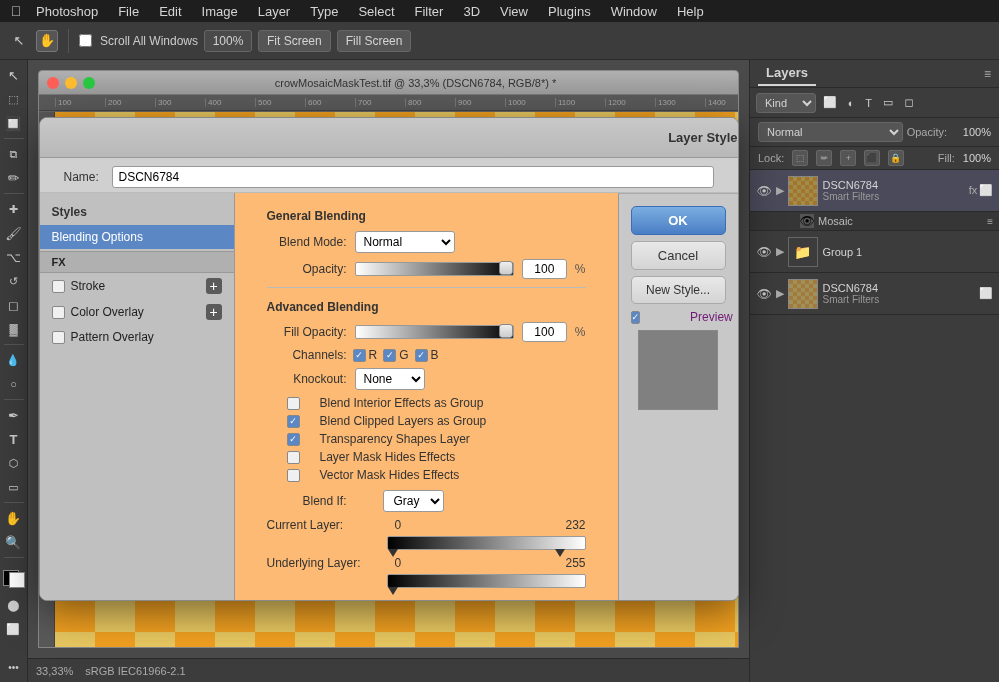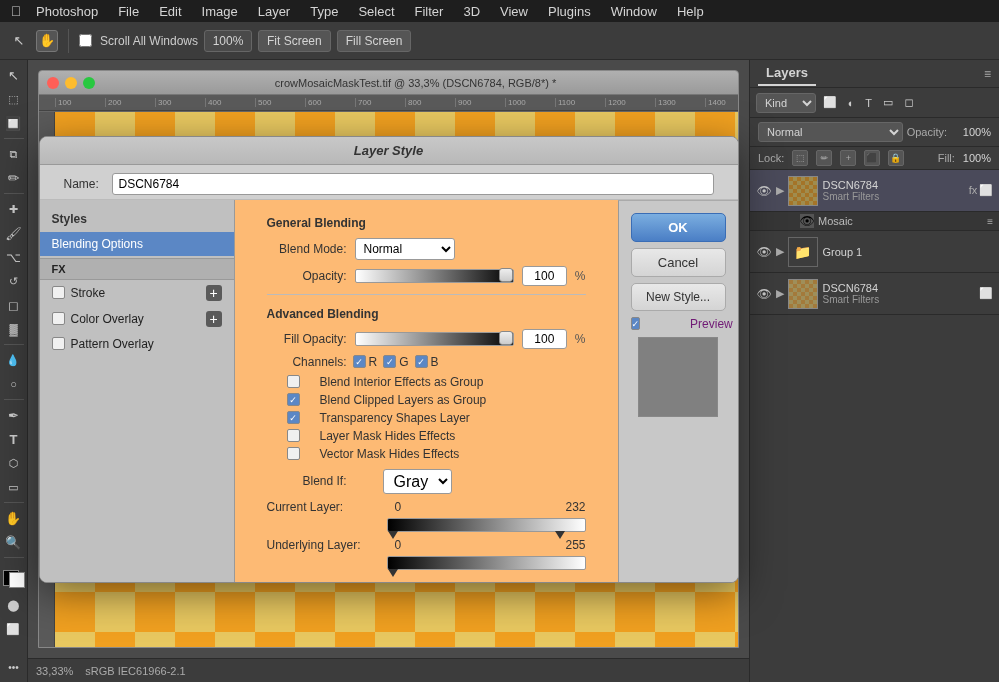--- a/index.html
+++ b/index.html
@@ -437,28 +437,27 @@
     }
     .dialog {
       width: 700px;
       background: #d0d0d0;
       border: 1px solid #888;
       border-radius: 8px;
       box-shadow: 0 10px 40px rgba(0,0,0,0.5);
       overflow: hidden;
     }
     .dialog-titlebar {
-      height: 28px;
+      height: 40px;
       background: linear-gradient(#c8c8c8, #b8b8b8);
       display: flex;
       align-items: center;
-      justify-content: center;
+      justify-content: flex-end;
       border-bottom: 1px solid #999;
       position: relative;
-      font-style: italic;
     }
     .dialog-title {
       font-size: 13px;
       font-weight: 600;
       color: #333;
     }
     .dialog-left {
       width: 195px;
       background: #c0c0c0;
       border-right: 1px solid #999;
@@ -630,21 +629,21 @@
       display: flex;
       align-items: center;
       gap: 20px;
       margin-bottom: 4px;
       padding-left: 20px;
     }
     .blend-if-select {
       background: #fff;
       border: 1px solid #999;
       padding: 2px 6px;
-      font-size: 16px;
+      font-size: 12px;
       border-radius: 3px;
     }
     .gradient-bar {
       flex: 1;
       height: 14px;
       background: linear-gradient(to right, #000, #fff);
       border: 1px solid #999;
       border-radius: 2px;
       position: relative;
     }
@@ -1046,20 +1045,26 @@
               <div class="channel-check">
                 <div class="ch-checkbox"></div>
                 <span class="ch-label">G</span>
               </div>
               <div class="channel-check">
                 <div class="ch-checkbox"></div>
                 <span class="ch-label">B</span>
               </div>
             </div>
 
+            <div class="form-row">
+              <span class="form-label">Knockout:</span>
+              <select class="form-select" style="min-width:70px;">
+                <option>None</option>
+              </select>
+            </div>
 
             <div class="checkbox-row">
               <div class="small-checkbox"></div>
               <span style="font-size:12px;color:#333;">Blend Interior Effects as Group</span>
             </div>
             <div class="checkbox-row">
               <div class="small-checkbox checked"></div>
               <span style="font-size:12px;color:#333;">Blend Clipped Layers as Group</span>
             </div>
             <div class="checkbox-row">

